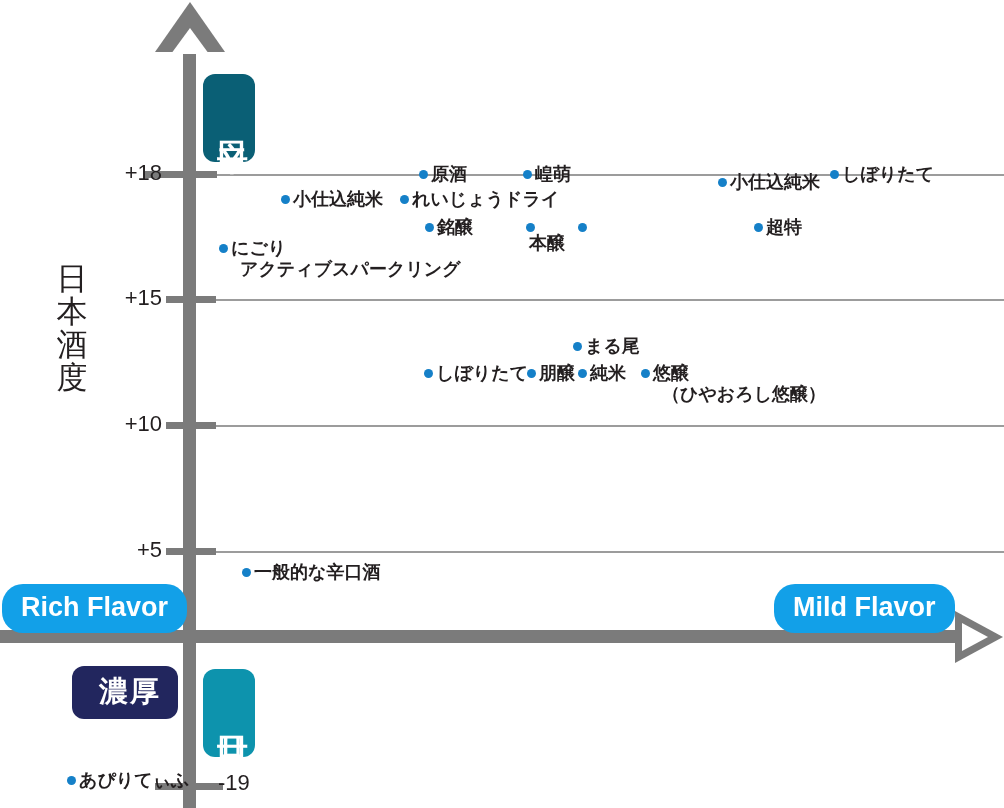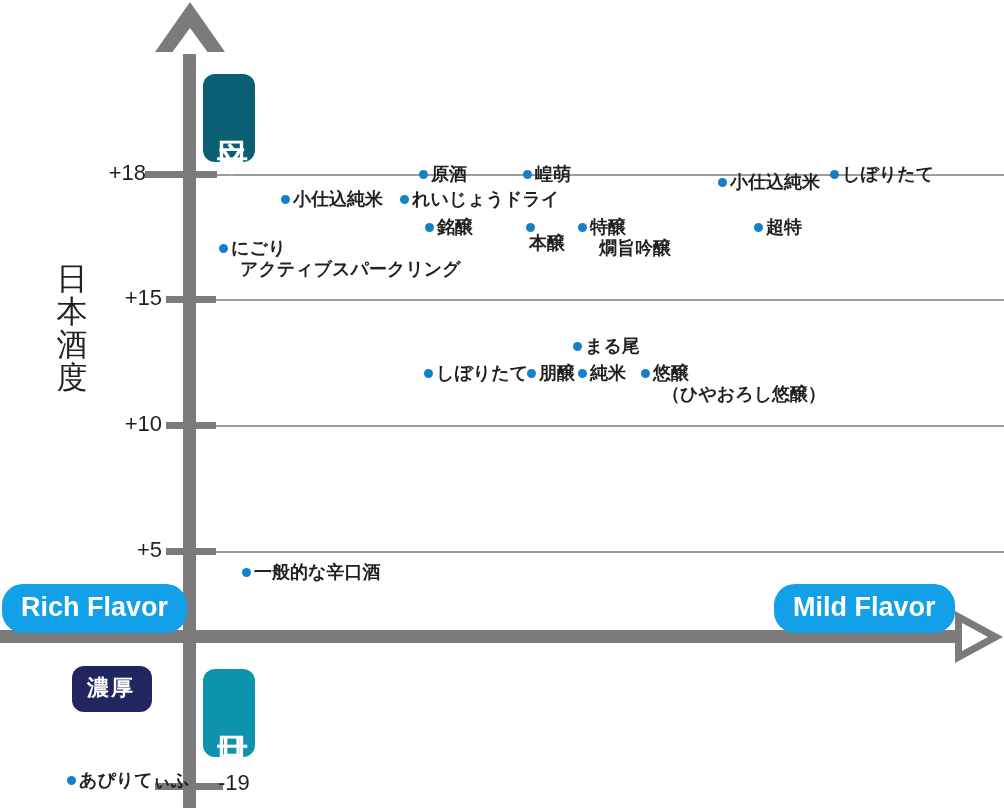--- a/index.html
+++ b/index.html
@@ -182,23 +182,23 @@
     top: 584px;
     background: #12a0e8;
   }
   #badge-mild-flavor {
     left: 774px;
     top: 584px;
     background: #12a0e8;
   }
   .badge-box {
     border-radius: 12px;
-    font-size: 22px;
+    font-size: 29px;
     line-height: 1;
-    padding: 11px 17px 13px 15px;
+    padding: 11px 17px 13px 27px;
     font-family: "DejaVu Sans", sans-serif;
     letter-spacing: 2px;
   }
   #badge-noukou {
     left: 72px;
     top: 666px;
     background: #22265e;
   }
   #badge-tanrei {
     left: 831px;
@@ -247,21 +247,21 @@
   <div class="gridline" style="top:551px;"></div>
 
   <div class="axis-line" id="y-axis"></div>
   <div class="axis-line" id="x-axis"></div>
   <div class="arrow-up"></div>
   <div class="arrow-up-inner"></div>
   <div class="arrow-right"></div>
   <div class="arrow-right-inner"></div>
 
   <div class="tick-wide" style="top:171px;"></div>
-  <div class="tick-label" style="left:84px;top:160px;width:62px;">+18</div>
+  <div class="tick-label" style="left:100px;top:160px;width:62px;">+18</div>
 
   <div class="tick" style="top:296px;"></div>
   <div class="tick-label" style="left:100px;top:285px;width:62px;">+15</div>
 
   <div class="tick" style="top:422px;"></div>
   <div class="tick-label" style="left:100px;top:411px;width:62px;">+10</div>
 
   <div class="tick" style="top:548px;"></div>
   <div class="tick-label" style="left:100px;top:537px;width:62px;">+5</div>
 
@@ -309,21 +309,20 @@
       <div class="dp" style="left: 425px; top: 216px;">
         <span class="dot"></span>
         <span class="dp-label"><span>銘醸</span></span>
       </div>
       <div class="dp" style="left: 526px; top: 216px; flex-direction: column;">
         <span class="dot"></span>
         <span class="dp-label"><span>本醸</span></span>
       </div>
       <div class="dp indent2" style="left: 578px; top: 216px;">
         <span class="dot"></span>
-        <span class="dp-label"><span>特醸</span><span class="l2">燗旨吟醸</span></span>
       </div>
       <div class="dp" style="left: 754px; top: 216px;">
         <span class="dot"></span>
         <span class="dp-label"><span>超特</span></span>
       </div>
       <div class="dp indent2" style="left: 219px; top: 237px;">
         <span class="dot"></span>
         <span class="dp-label"><span>にごり</span><span class="l2">アクティブスパークリング</span></span>
       </div>
       <div class="dp" style="left: 573px; top: 335px;">

